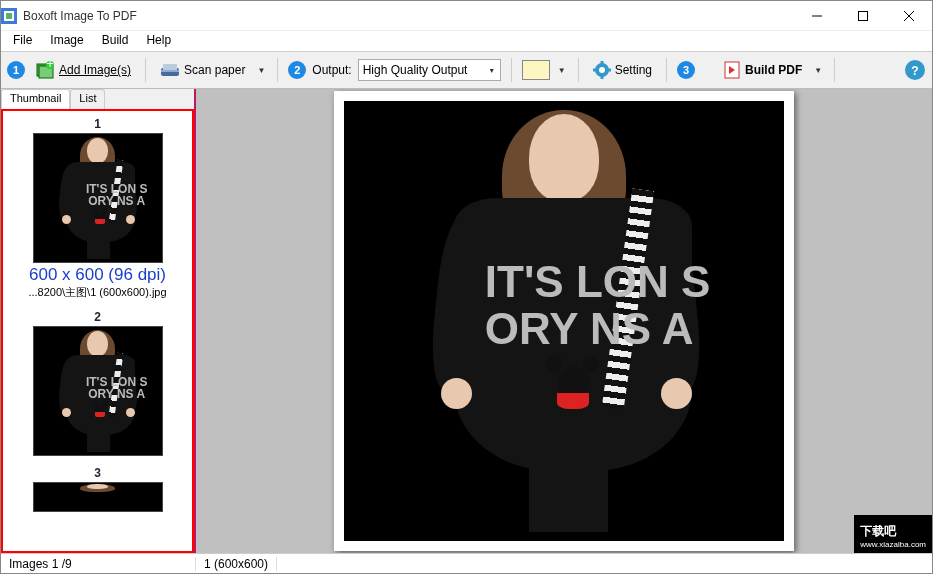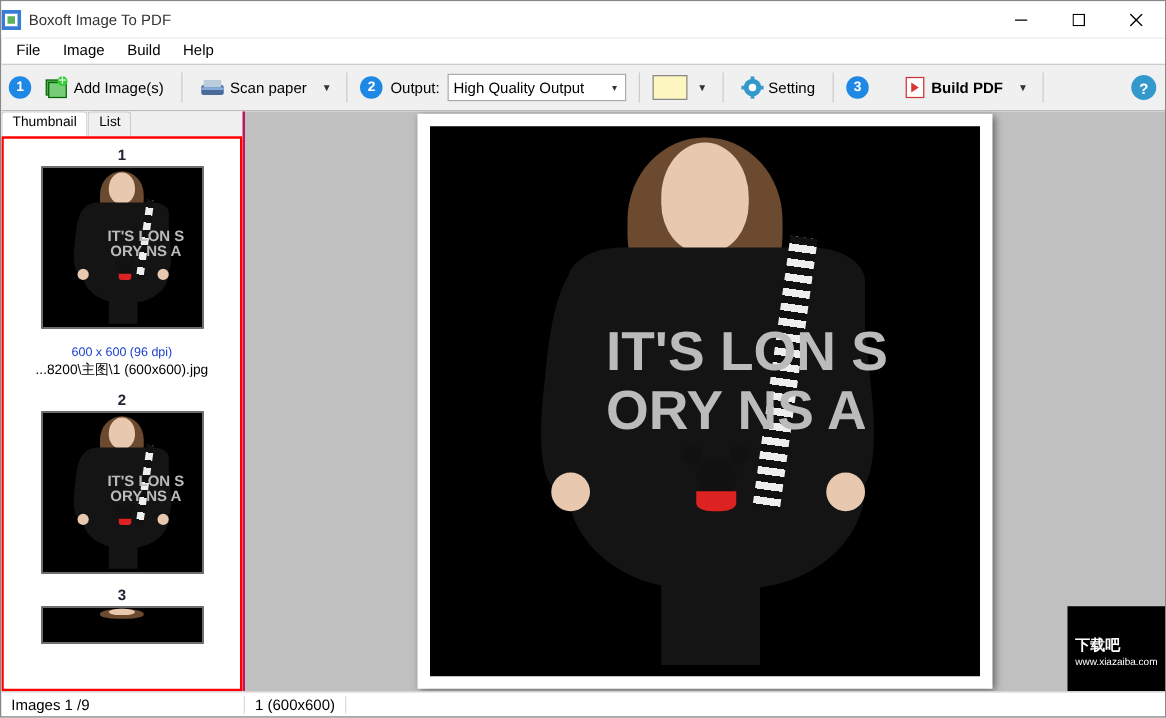--- a/index.html
+++ b/index.html
@@ -7,42 +7,42 @@
 .titlebar { height: 30px; background: #fff; display: flex; align-items: center; padding: 0 0; border-bottom: 1px solid #eee; }
 .titlebar .app-icon { width: 16px; height: 16px; margin-right: 6px; }
 .titlebar .title { flex: 1; font-size: 12px; color: #333; }
 .win-controls { display: flex; }
 .win-btn { width: 46px; height: 30px; display: flex; align-items: center; justify-content: center; cursor: pointer; }
 .menubar { height: 20px; display: flex; align-items: flex-start; padding: 0 4px; gap: 2px; }
 .menubar span { padding: 2px 8px; cursor: pointer; }
 .toolbar { height: 38px; background: #f0f0f0; border-top: 1px solid #ccc; border-bottom: 1px solid #bbb; display: flex; align-items: center; padding: 0 6px; gap: 6px; }
 .step-badge { width: 18px; height: 18px; border-radius: 50%; background: #1e88e5; color: #fff; font-size: 11px; display: flex; align-items: center; justify-content: center; font-weight: bold; }
 .tool-btn { display: flex; align-items: center; gap: 4px; padding: 2px 4px; cursor: pointer; }
-.underline-link { color: #000; }
+.underline-link { text-decoration: underline; color: #000; }
 .output-select { height: 22px; width: 143px; border: 1px solid #aaa; background: #fff; display: flex; align-items: center; padding: 0 4px; justify-content: space-between; }
 .color-swatch { width: 28px; height: 20px; background: #fdf6c0; border: 1px solid #888; display: inline-block; }
 .dd-arrow { font-size: 8px; color: #333; padding: 0 2px; }
 .main { flex: 1; display: flex; overflow: hidden; }
 .left-panel { width: 195px; background: #f0f0f0; display: flex; flex-direction: column; border-right: 2px solid #be185d; }
 .tabs { display: flex; height: 20px; }
 .tab { padding: 2px 8px; border: 1px solid #ccc; border-bottom: none; background: #fff; font-size: 11px; cursor: pointer; border-radius: 3px 3px 0 0; }
 .tab.inactive { background: #f0f0f0; }
 .thumb-container { flex: 1; display: flex; overflow: hidden; border: 2px solid red; background: #fff; }
 .thumb-list { flex: 1; overflow-y: scroll; padding: 4px; }
 .thumb-item { text-align: center; margin-bottom: 8px; }
 .thumb-item .num { font-weight: bold; color: #223; padding: 2px; font-size: 12px; }
 .thumb-img { width: 130px; height: 130px; border: 1px solid #444; display: flex; align-items: center; justify-content: center; margin: 0 auto; background: #e8e4e8; position: relative; overflow: hidden; }
-.thumb-meta { color: #1a3fcc; font-size: 10px; margin-top: 14px; }
+.thumb-meta { color: #1a3fcc; font-size: 17px; margin-top: 2px; }
 .thumb-path { color: #000; font-size: 11px; white-space: nowrap; overflow: hidden; text-overflow: clip; }
 .preview-area { flex: 1; background: silver; display: flex; align-items: center; justify-content: center; position: relative; overflow: hidden; }
 .preview-paper { background: #fff; width: 460px; height: 460px; box-shadow: 2px 2px 6px rgba(0,0,0,0.5); display: flex; align-items: center; justify-content: center; position: relative; }
 .statusbar { height: 20px; border-top: 1px solid #ccc; display: flex; align-items: center; font-size: 11px; }
 .statusbar .cell { padding: 0 8px; border-right: 1px solid #ddd; }
 .sep { width: 1px; height: 24px; background: #ccc; margin: 0 4px; }
-.watermark { position: absolute; right: 0; bottom: 0; background: #000; color: #fff; font-weight: bold; font-size: 18px; padding: 19px 6px; font-family: sans-serif; }
+.watermark { position: absolute; right: 0; bottom: 0; background: #000; color: #fff; font-weight: bold; font-size: 18px; padding: 4px 6px; font-family: sans-serif; }
 
 .figure { position: relative; width: 100%; height: 100%; background: #000000; }
 .dress { position: absolute; left: 25%; top: 22%; width: 54%; height: 62%; background: #141414; border-radius: 18% 18% 42% 42% / 10% 10% 30% 30%; }
 .head { position: absolute; left: 42%; top: 3%; width: 16%; height: 20%; background: #e8c9b0; border-radius: 50% 50% 45% 45%; }
 .hair2 { position: absolute; left: 36%; top: 2%; width: 28%; height: 30%; background: #6b4a30; border-radius: 50% 50% 40% 40%; }
 .legs { position: absolute; left: 42%; top: 80%; width: 18%; height: 18%; background: #141414; }
 .txt-on-dress { position: absolute; left: 30%; top: 38%; color: #bbb; font-weight: 800; font-size: 28px; line-height: 1.05; font-family: Arial Black, sans-serif; }
 .preview-paper .txt-on-dress { font-size: 44px; left: 32%; top: 36%; }
 .strap { position: absolute; left: 62%; top: 20%; width: 5%; height: 50%; background: repeating-linear-gradient(180deg,#111 0 6px,#eee 6px 12px); transform: rotate(8deg); }
 .arm-l { position:absolute; left:21%; top:26%; width:10%; height:40%; background:#141414; border-radius:40%; transform:rotate(6deg);}

